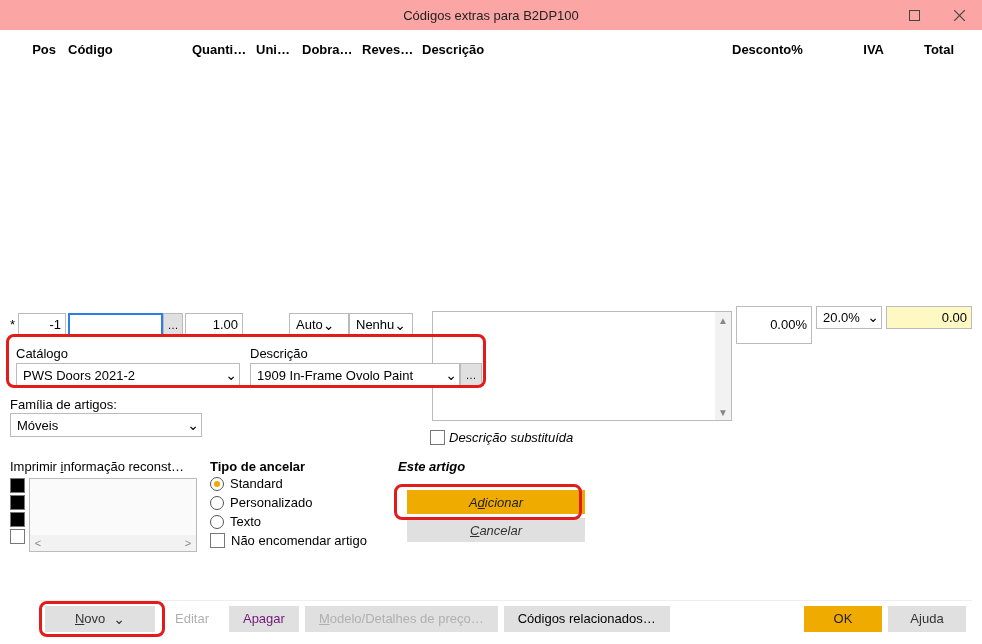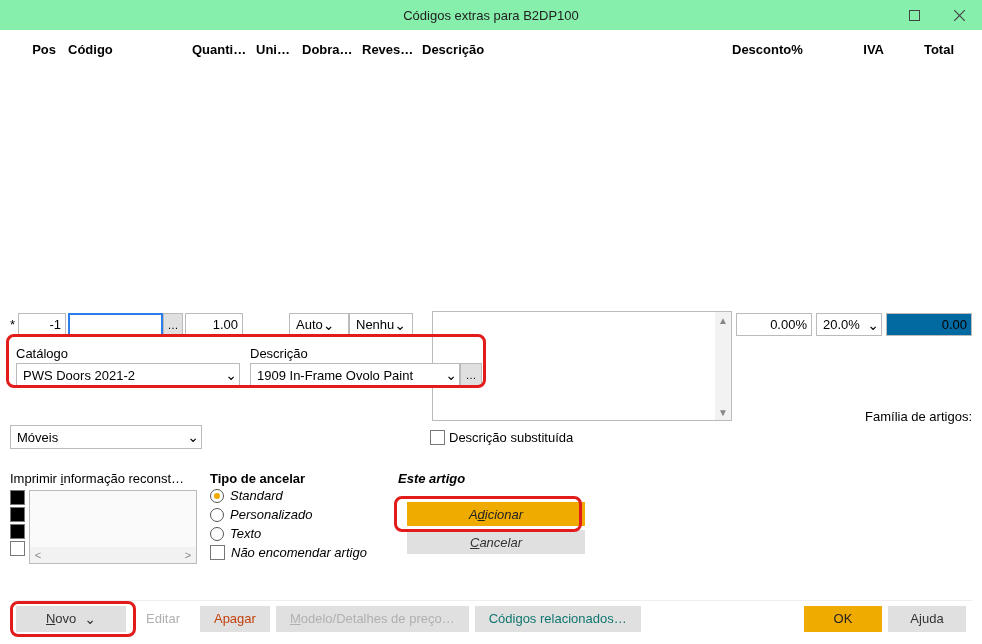--- a/index.html
+++ b/index.html
@@ -1,18 +1,18 @@
 <!DOCTYPE html>
 <html><head>
 <meta charset="utf-8">
 <style>
   * { box-sizing: border-box; font-family: "Segoe UI", Tahoma, sans-serif; font-size: 13px; }
   body { margin: 0; padding: 0; width: 982px; height: 644px; background: #fff; overflow: hidden; }
   .window { width: 982px; height: 644px; background: #fff; display: flex; flex-direction: column; }
-  .titlebar { height: 30px; background: #86efac; display: flex; align-items: center; justify-content: center; position: relative; }
+  .titlebar { height: 30px; background: #fca5a5; display: flex; align-items: center; justify-content: center; position: relative; }
   .titlebar .title { font-size: 13px; color: #222; }
   .winbtns { position: absolute; right: 0; top: 0; height: 30px; display: flex; }
   .winbtn { width: 45px; height: 30px; display: flex; align-items: center; justify-content: center; font-size: 13px; cursor: default; color:#222; }
   .winbtn svg { stroke: #444; }
   .content { flex: 1; padding: 8px 10px 8px 10px; display: flex; flex-direction: column; position: relative; }
   .gridheader { display: flex; font-weight: bold; font-size: 13px; padding: 2px 0; }
   .col { overflow: hidden; white-space: nowrap; text-overflow: ellipsis; padding: 2px 4px; }
   .col.pos { width: 54px; text-align: right; padding-right: 8px; }
   .col.codigo { width: 124px; }
   .col.quant { width: 64px; }
@@ -35,68 +35,68 @@
   .browse-btn { width: 20px; height:23px; background:#e0e0e0; border:1px solid #bbb; display:flex; align-items:center; justify-content:center; font-size:11px; cursor:pointer; }
   .qty-in { width: 58px; height:23px; border:1px solid #bbb; background:#fff; text-align:right; padding-right:4px; display:flex; align-items:center; justify-content:flex-end; margin-left:2px;}
   .unid-sp { width: 46px; }
   .dobr-sel, .revest-sel { height:23px; border:1px solid #bbb; background:#fff; display:flex; align-items:center; padding: 0 2px 0 6px; font-size:13px; justify-content: flex-start; cursor:pointer;}
   .dobr-sel { width: 60px; }
   .revest-sel { width: 64px; }
   .chev { font-size: 14px; line-height:1; }
   .descr-area { width: 300px; height: 110px; border:1px solid #bbb; background:#fff; position:relative; margin-left:2px;}
   .descr-area .vsb { position:absolute; right:0; top:0; bottom:0; width:16px; background:#f2f2f2; display:flex; flex-direction:column; justify-content:space-between; align-items:center; }
   .descr-area .vsb .arr { height:16px; display:flex; align-items:center; justify-content:center; font-size:10px; color:#888;}
-  .desc-in { width: 76px; height:23px; border:1px solid #bbb; background:#fff; text-align:right; padding-right:4px; display:flex; align-items:center; justify-content:flex-end; }
+  .desc-in { width: 76px; height:38px; border:1px solid #bbb; background:#fff; text-align:right; padding-right:4px; display:flex; align-items:center; justify-content:flex-end; }
   .iva-sel { width: 66px; height:23px; border:1px solid #bbb; background:#fff; display:flex; align-items:center; justify-content:space-between; padding:0 2px 0 6px; cursor:pointer; margin-left:4px;}
-  .total-in { width: 86px; height:23px; border:1px solid #bbb; background:#0369a1; text-align:right; padding-right:4px; display:flex; align-items:center; justify-content:flex-end; margin-left:4px;}
+  .total-in { width: 86px; height:23px; border:1px solid #bbb; background:#fef9c3; text-align:right; padding-right:4px; display:flex; align-items:center; justify-content:flex-end; margin-left:4px;}
   .h-outline { position:absolute; border:3px solid #e21b1b; border-radius:8px; pointer-events:none; z-index:20;}
 
   
   .catalog-sec { display:flex; align-items:flex-start; margin-top: 4px; padding: 4px 4px 4px 6px; width: 472px; position:relative;}
   .catalog-col { display:flex; flex-direction:column; }
   .cat-label { font-size:13px; margin-bottom:2px; }
   .dd { height:24px; border:1px solid #bbb; background:#fff; display:flex; align-items:center; justify-content:space-between; padding:0 2px 0 6px; cursor:pointer; }
   .dd.cat { width: 224px; }
   .dd.desc { width: 210px; }
   .browse2 { width:22px; height:24px; background:#e0e0e0; border:1px solid #bbb; display:flex; align-items:center; justify-content:center; font-size:11px; cursor:pointer; }
 
-  .fam-sec { margin-top:18px;text-align:right; }
+  .fam-sec { margin-top:6px; }
   .fam-label { font-size:13px; }
   .dd.fam { width: 192px; margin-top:1px;}
 
-  .chk-descsub { display:flex; align-items:center; margin-top:4px; gap:4px; margin-left: 420px;}
+  .chk-descsub { display:flex; align-items:center; margin-top:4px; gap:4px; margin-left: 420px; font-style: italic;}
   .chkbox { width:15px; height:15px; border:1px solid #777; background:#fff; display:inline-flex; align-items:center; justify-content:center; font-size:11px; line-height:1; cursor:pointer;}
   .chkbox.checked::after { content:"✔"; color:#000; font-size:11px;}
 
   
   .lower3 { display:flex; margin-top:6px; }
   .lower-col { display:flex; flex-direction:column; }
   .lbl-u { font-size:13px; margin-bottom:4px; }
   .lbl-u .ul { text-decoration: underline; }
   .print-col { width: 200px; }
   .print-row { display:flex; align-items:flex-start; gap:4px; }
   .chk-stack { display:flex; flex-direction:column; gap:2px; }
   .blank-box { width: 168px; height: 74px; border:1px solid #bbb; background:#fafafa; position:relative;}
   .blank-box .hsb { position:absolute; bottom:0; left:0; right:0; height:16px; background:#f2f2f2; display:flex; justify-content:space-between; align-items:center;}
   .blank-box .hsb .arr { width:16px; text-align:center; color:#888; font-size:11px;}
   .type-col { width: 188px; }
   .type-col .bold { font-weight:bold; font-size:13px; }
-  .type-col .opt { display:flex; align-items:center; gap:6px; margin:2px 0;font-style:italic; }
+  .type-col .opt { display:flex; align-items:center; gap:6px; margin:2px 0; }
   .radio { width:14px; height:14px; border:1px solid #555; border-radius:50%; display:inline-flex; align-items:center; justify-content:center;}
   .radio.checked::after{ content:""; width:6px; height:6px; background:#f0ab00; border-radius:50%; display:block;}
   .este-col { width: 196px; }
   .este-col .bold { font-weight:bold; }
   .este-btns { margin-top: 16px; display:flex; flex-direction:column; align-items:center; position:relative;}
   .btn { height: 24px; display:flex; align-items:center; justify-content:center; cursor:pointer; }
   .btn.add { width: 178px; background:#f0ab00; color: #222; }
   .btn.cancel { width: 178px; background:#e0e0e0; color:#333; margin-top:4px;}
   .underline-key { text-decoration: underline; }
 
   
-  .footer { height: 36px; display:flex; align-items:center; padding: 4px 6px; gap: 6px; border-top: 1px solid #eee;}
+  .footer { height: 36px; display:flex; align-items:center; padding: 4px 6px; gap: 6px; border-top: 1px solid #eee; margin-left: 29px;}
   .fbtn { height: 26px; display:flex; align-items:center; justify-content:center; padding: 0 14px; background:#e0e0e0; color:#aaa; cursor:default;}
   .fbtn.novo { color:#333; width:110px; display:flex; gap:8px; align-items:center; justify-content:center;}
   .fbtn.ghost { background:transparent; color:#b0b0b0; }
   .fbtn.ok { background:#f0ab00; color:#222; width:78px; cursor:pointer;}
   .fbtn.ajuda { background:#e0e0e0; color:#333; width:78px; cursor:pointer;}
   .spacer { flex:1; }
 
   .section-lower { position: relative; }
 </style>
 </head>
@@ -264,26 +264,26 @@
       </div>
     </div>
 
     <div class="footer" style="margin-top:auto; position:relative;">
       <div class="h-outline" style="left:0px; top:0px; width:126px; height:36px;"></div>
       <div class="fbtn novo">
         <span><span class="underline-key">N</span><span>ovo</span></span>
         <span class="chev">⌄</span>
       </div>
       <div class="fbtn ghost">Editar</div>
-      <div class="fbtn" style="color:#c2410c;">Apagar</div>
+      <div class="fbtn" style="color:#701a75;">Apagar</div>
       <div class="fbtn" style="color:#b0b0b0;">
         <span class="underline-key">M</span>
           <span>odelo/Detalhes de preço…</span>
       </div>
-      <div class="fbtn" style="color:#0f766e;">Códigos relacionados…</div>
+      <div class="fbtn" style="color:#000000;">Códigos relacionados…</div>
       <div class="spacer"></div>
       <div class="fbtn ok">OK</div>
       <div class="fbtn ajuda">
         <span>A</span>
           <span class="underline-key">j</span>
           <span>uda</span>
       </div>
     </div>
 
   </div>

